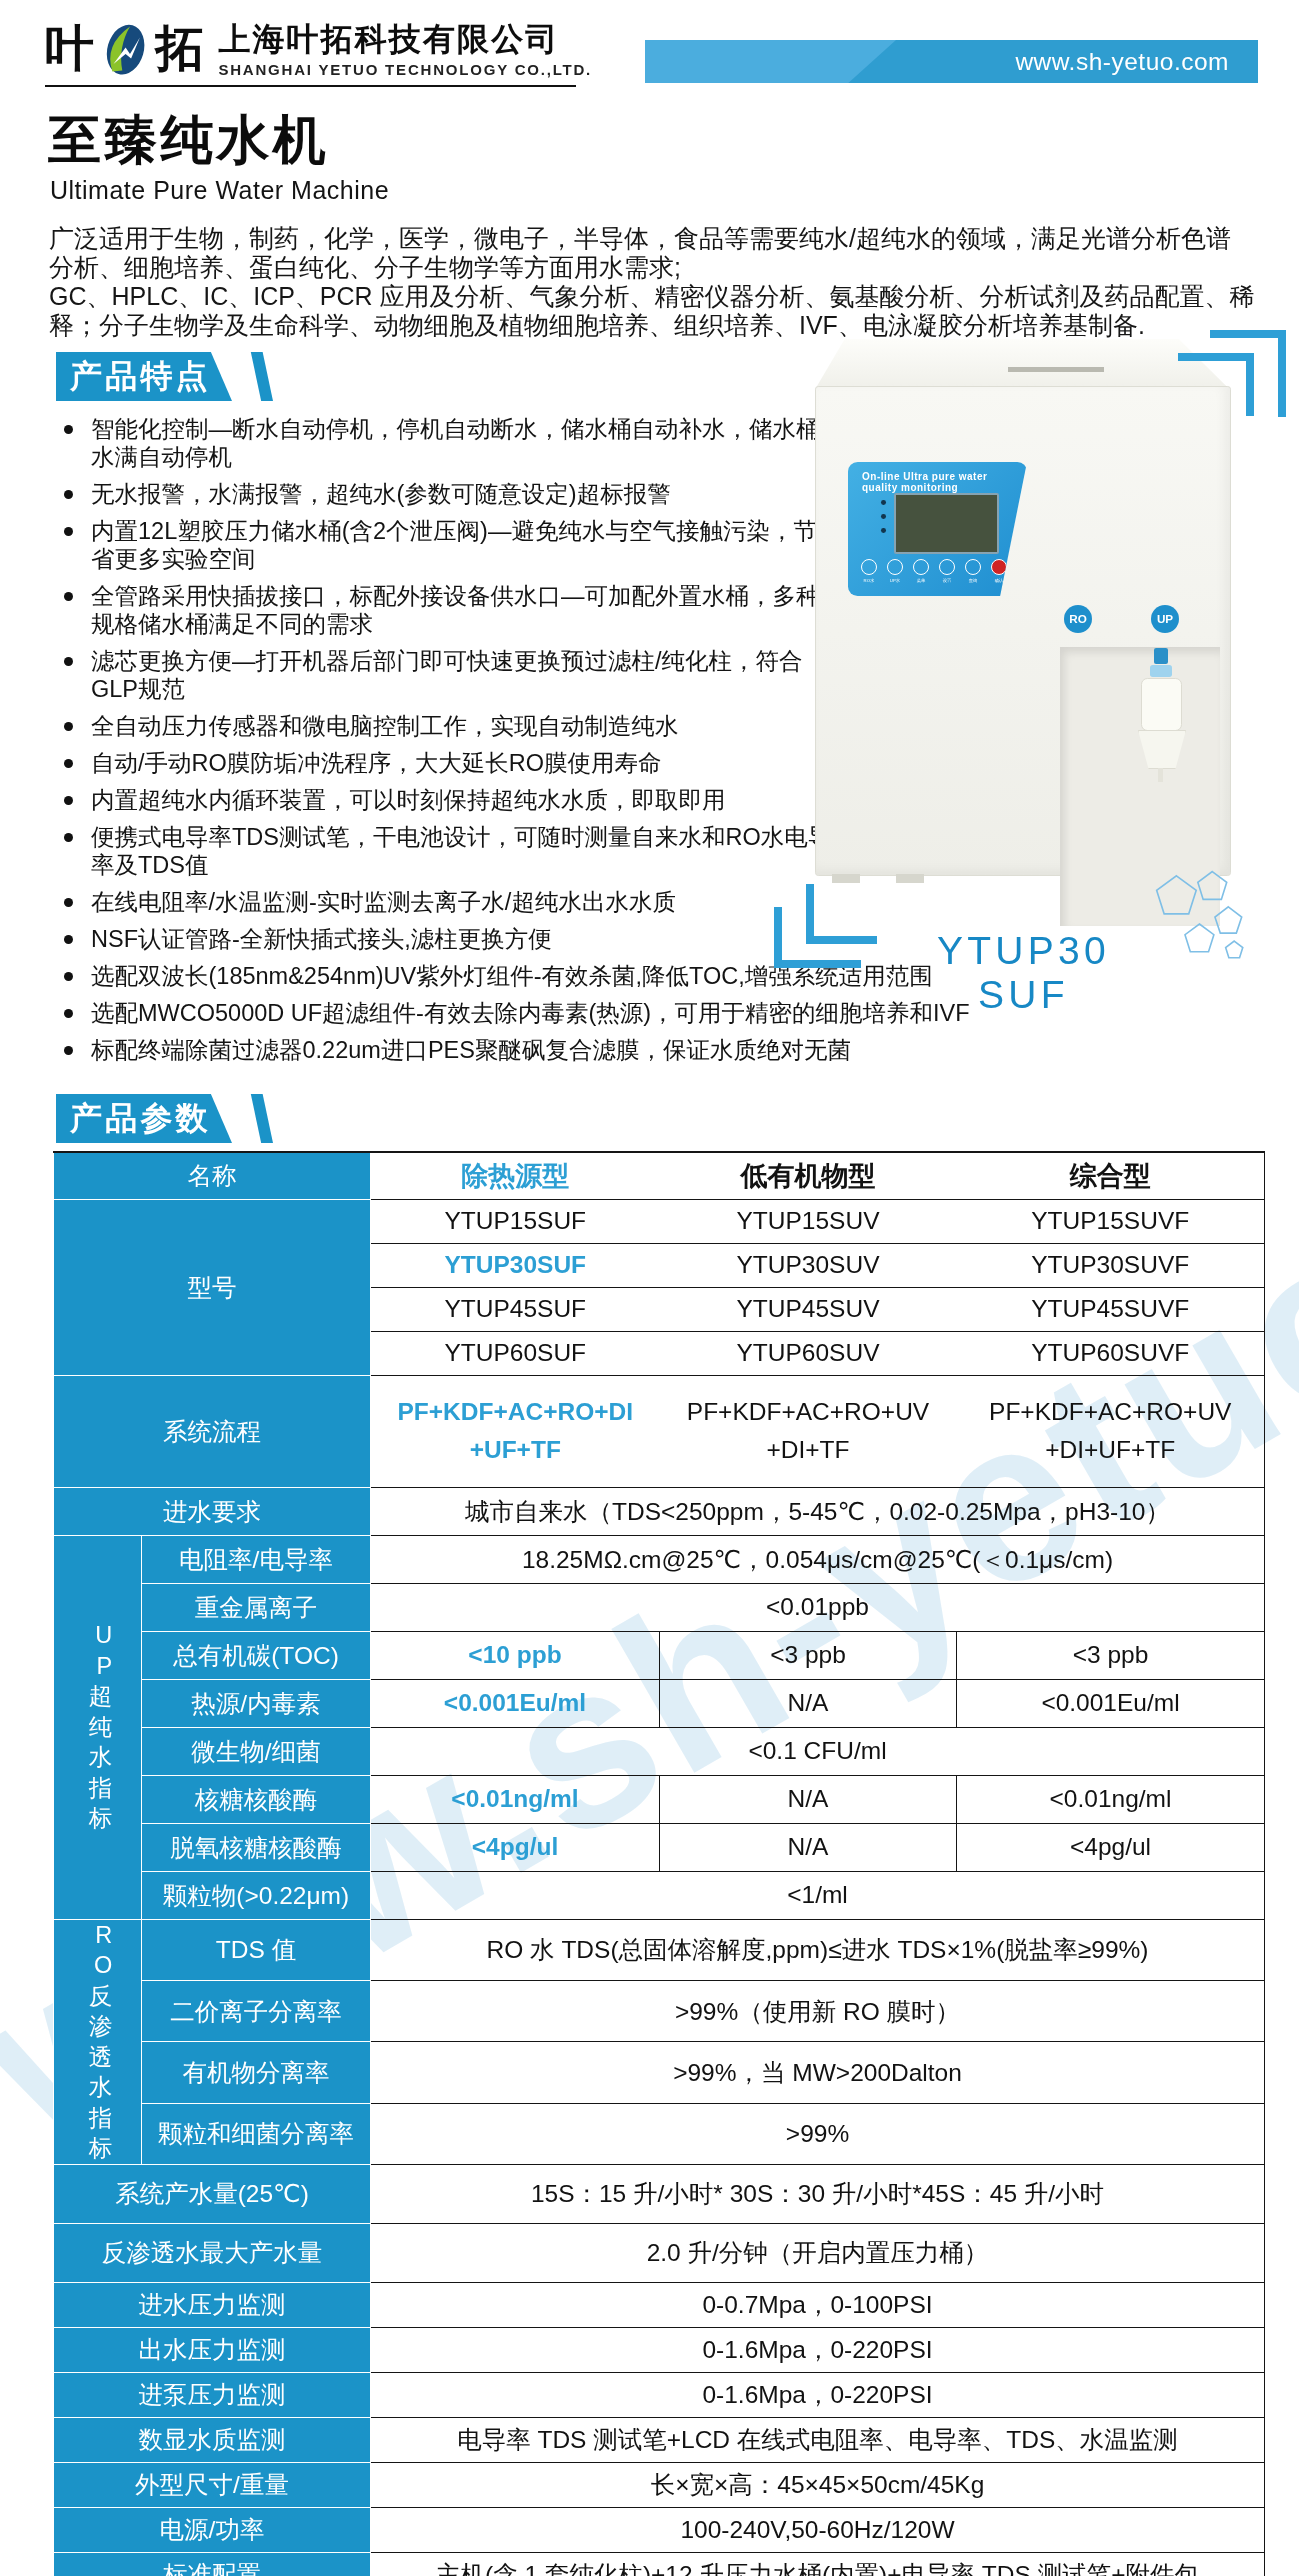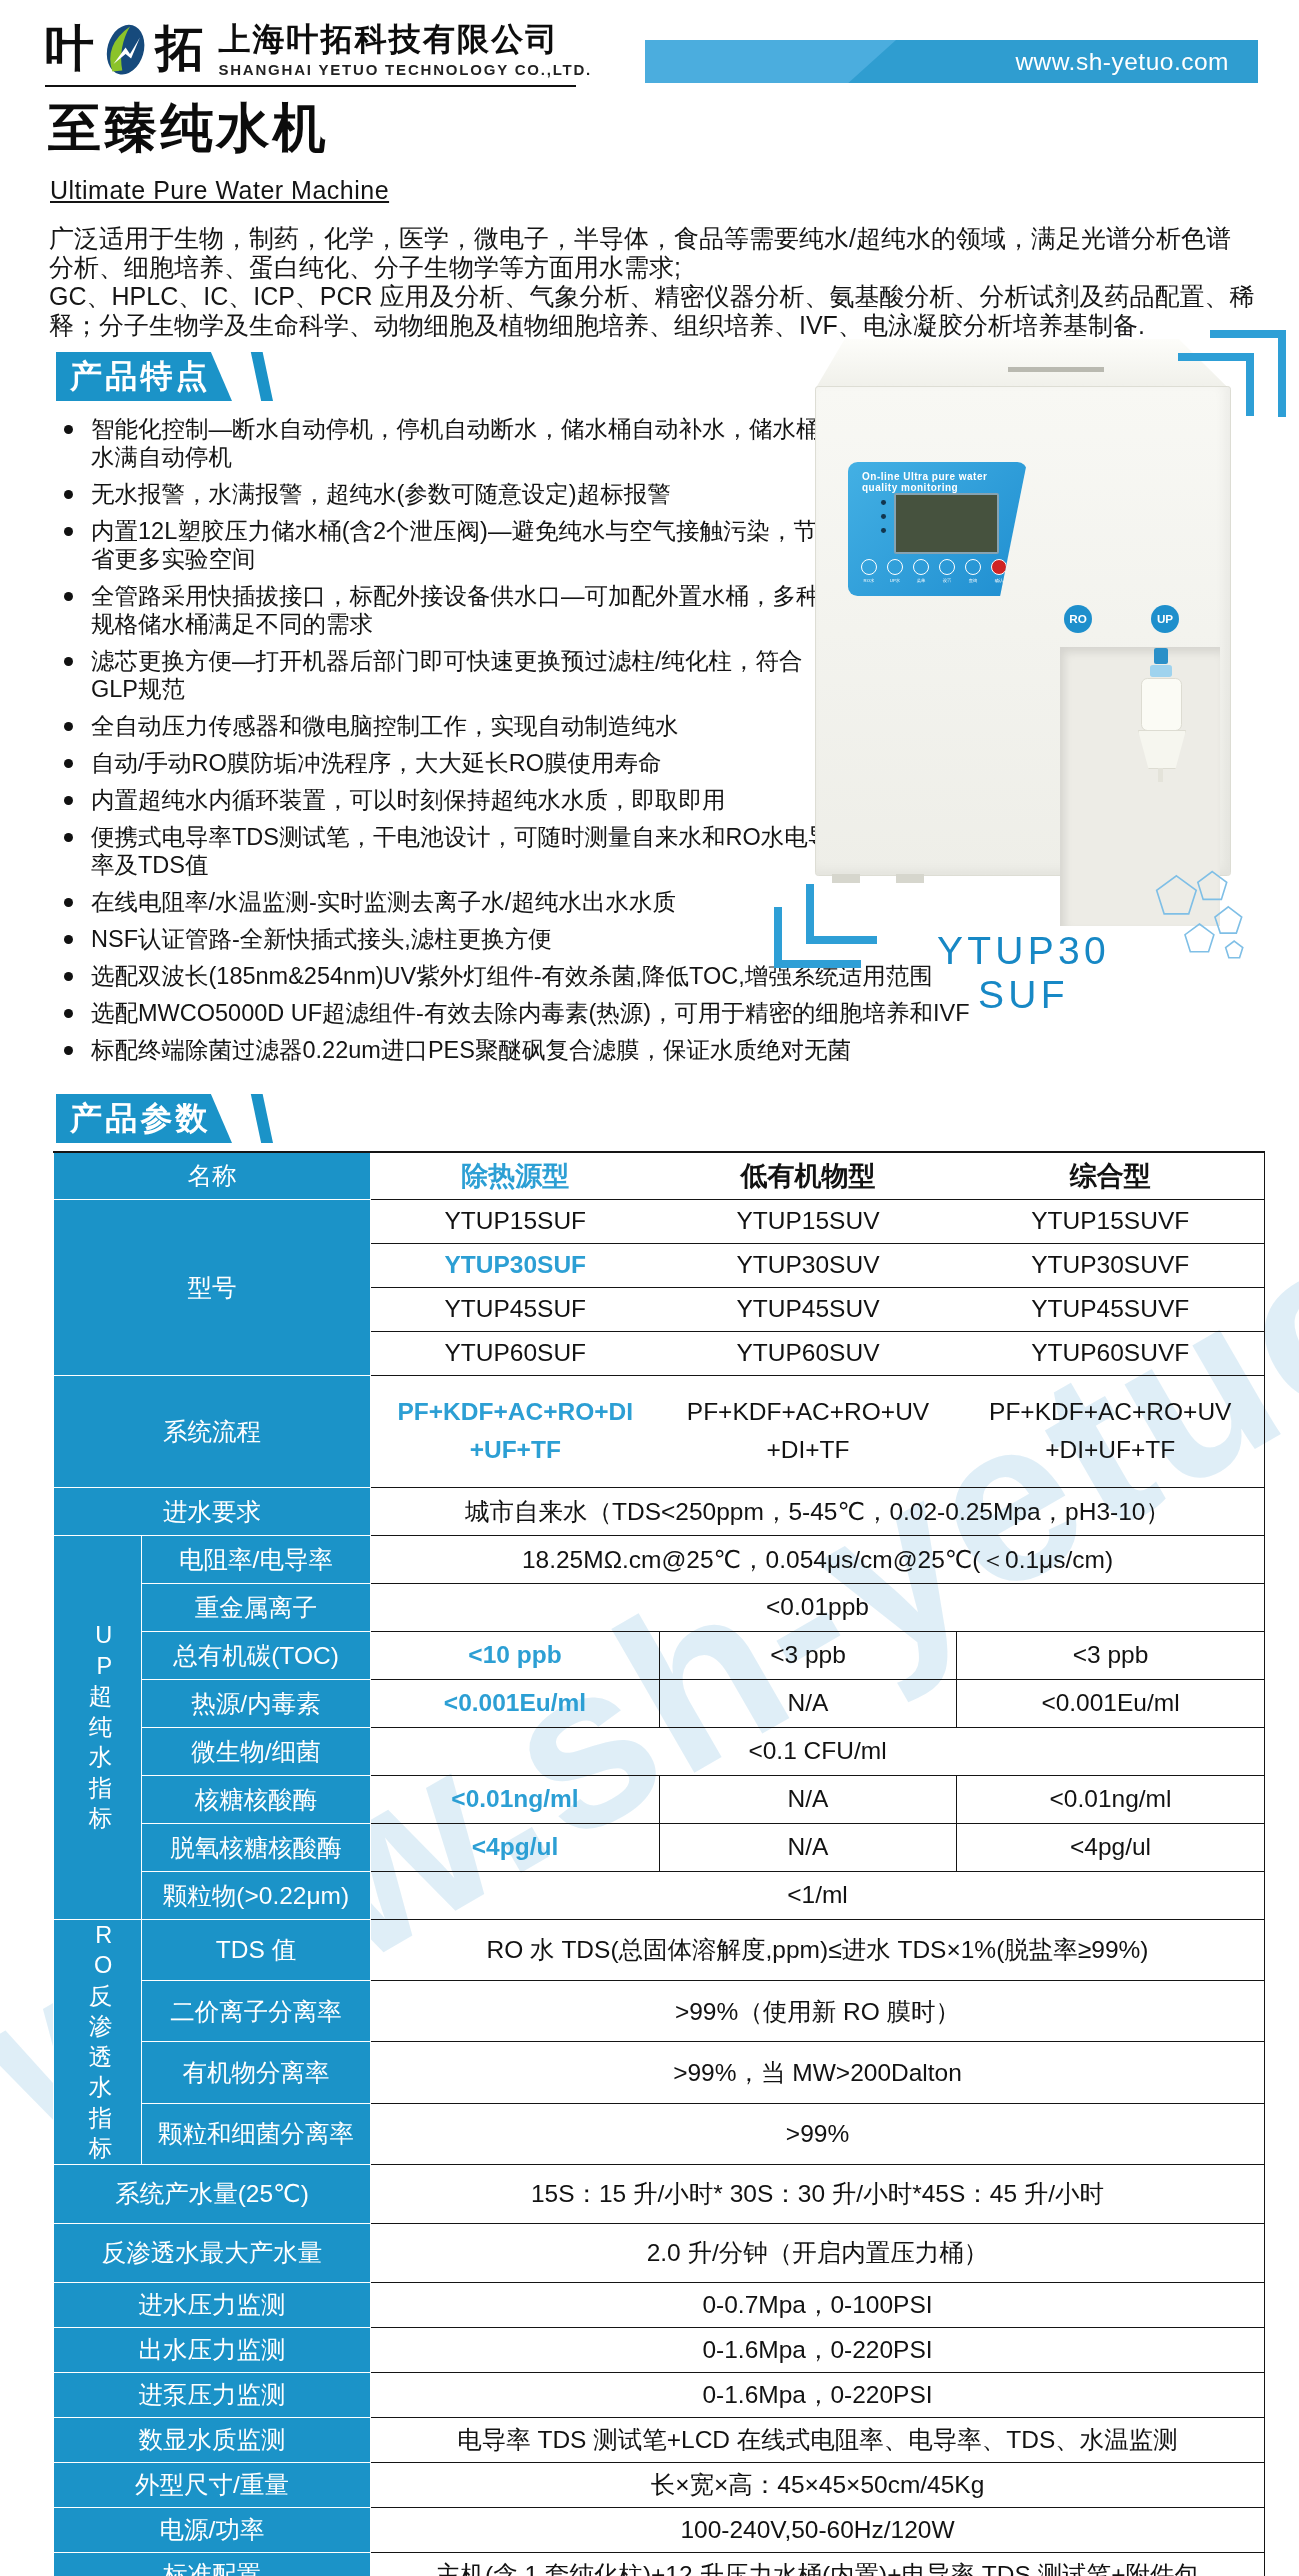--- a/index.html
+++ b/index.html
@@ -17,23 +17,23 @@
   .logo-emblem{width:55px;height:59px;margin:0 3.2px;}
   .company{margin-left:14px;padding-top:2.1px;}
   .company-cn{font-size:32px;font-weight:bold;letter-spacing:2.1px;color:#0d0d0d;line-height:37px;}
   .company-en{font-size:15px;font-weight:bold;letter-spacing:1.8px;color:#222;margin-top:3.2px;}
   .logo-rule{position:absolute;left:45px;top:85px;width:531px;height:1.6px;background:#111;}
   .banner{position:absolute;left:645px;top:40px;width:613px;height:43px;background:#2F9DD0;}
   .banner:before{content:"";position:absolute;left:0;top:0;height:100%;width:251px;
     background:#4BADDE;clip-path:polygon(0 0,100% 0,81% 100%,0 100%);}
   .banner-url{position:absolute;right:29px;top:0;height:43px;line-height:43px;
     color:#fff;font-size:24.5px;letter-spacing:0.5px;}
-  .page-title{position:absolute;left:48px;top:93px;font-size:53px;font-weight:bold;
+  .page-title{position:absolute;left:48px;top:105px;font-size:53px;font-weight:bold;
     letter-spacing:3.2px;color:#0c0c0c;}
-  .page-subtitle{position:absolute;left:50px;top:176px;font-size:25px;color:#141414;letter-spacing:0.5px;text-decoration:underline;}
+  .page-subtitle{position:absolute;left:50px;top:176px;font-size:25px;color:#141414;letter-spacing:0.5px;}
   .intro{position:absolute;left:49px;top:224px;width:1206px;font-size:25px;line-height:29px;color:#161616;}
   
   .badge{position:absolute;height:49px;}
   .badge .plate{position:absolute;left:0;top:0;width:176px;height:49px;background:#1B93C8;
     clip-path:polygon(0 0,88% 0,100% 100%,0 100%);}
   .badge .plate span{display:block;padding-left:14px;line-height:49px;color:#fff;
     font-size:32px;font-weight:bold;letter-spacing:3.2px;}
   .badge .stripe{position:absolute;left:180px;top:0;width:37px;height:49px;background:#1B93C8;
     clip-path:polygon(40% 0,72% 0,100% 100%,68% 100%);}
   

